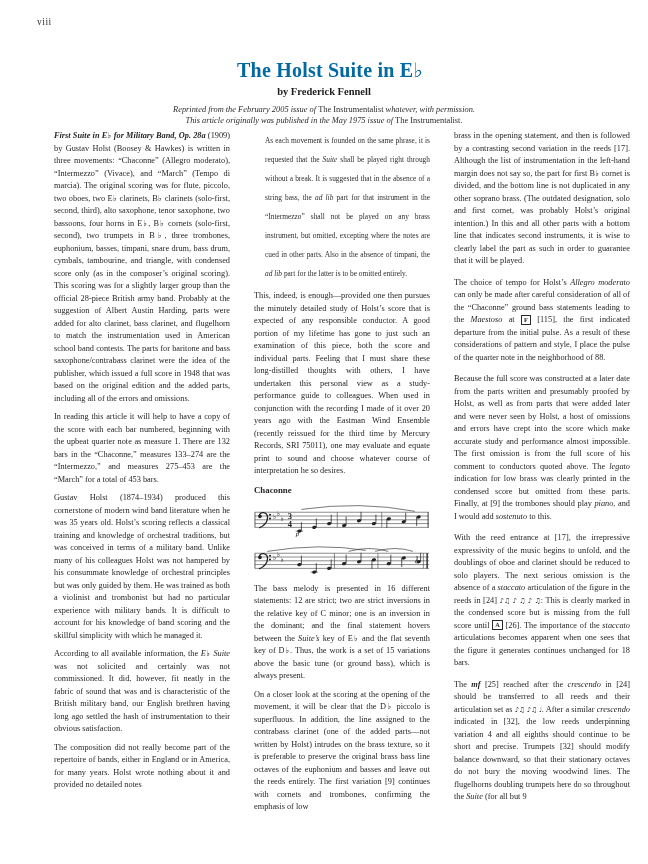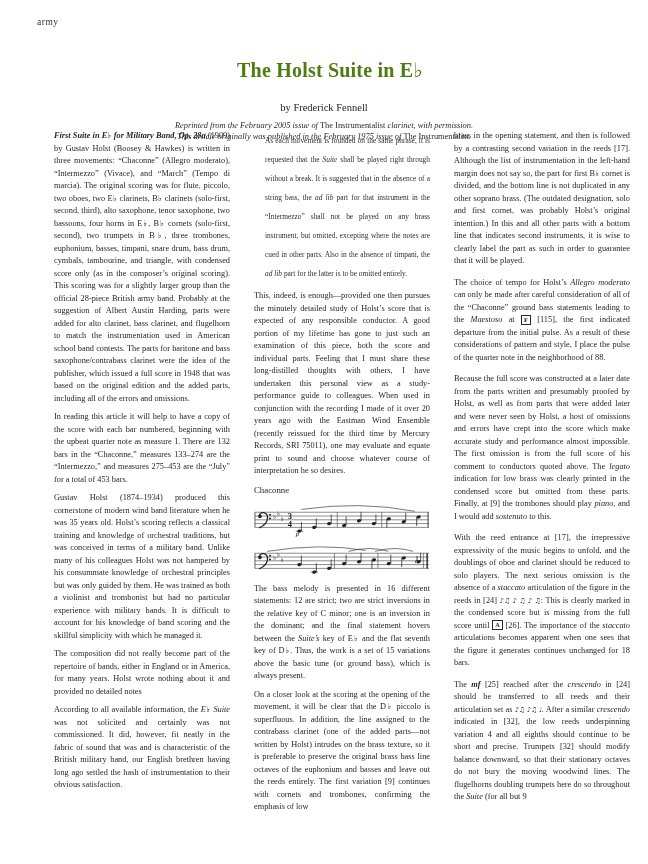--- a/index.html
+++ b/index.html
@@ -12,22 +12,22 @@
     overflow: hidden;
   }
   .page { position: absolute; inset: 0; background: #fff; }
 
   .folio {
     position: absolute; top: 17px; left: 37px;
     font-size: 9.5px; letter-spacing: 0.5px; color: #333;
   }
 
   .header { position: absolute; top: 58px; left: 0; width: 100%; text-align: center; }
-  .title  { font-size: 20px; font-weight: bold; color: #4d7c0f; letter-spacing: 0.2px; margin-left: 12px; }
-  .byline { font-size: 10.5px; font-weight: normal; margin-top: 20px; color: #1d1d1d; }
+  .title  { font-size: 20px; font-weight: bold; color: #0369a1; letter-spacing: 0.2px; margin-left: 12px; }
+  .byline { font-size: 10.5px; font-weight: bold; margin-top: 4px; color: #1d1d1d; }
   .credits { margin-top: 7px; font-size: 8.4px; line-height: 11px; color: #2a2a2a; }
   .credits .it { font-style: italic; }
 
   .cols {
     position: absolute; top: 130px; left: 54px; width: 576px;
     display: flex; gap: 24px;
   }
   .col {
     flex: 1; min-width: 0;
     font-size: 8.3px; line-height: 12.5px;
@@ -48,51 +48,51 @@
     vertical-align: 0.5px;
   }
 
   .quote {
     margin: 1px 0 7px 11px;
     font-size: 7.4px; line-height: 19px;
     color: #2e2e2e;
   }
 
   .sec-heading {
-    font-weight: normal; font-size: 8.8px;
+    font-weight: bold; font-size: 8.8px;
     margin: 2px 0 3px;
   }
 
   .notation { margin: 3px 0 5px; }
   .notation svg { display: block; width: 100%; height: auto; }
 </style>
 </head>
 <body>
 
 <div class="page">
 
-  <div class="folio">army</div>
+  <div class="folio">viii</div>
 
   <div class="header">
     <div class="title">The Holst Suite in E♭</div>
     <div class="byline">by Frederick Fennell</div>
     <div class="credits">
-      <div><span class="it">Reprinted from the February 2005 issue of </span><span>The Instrumentalist</span><span class="it"> clarinet, with permission.</span></div>
-      <div><span class="it">This article originally was published in the February 1975 issue of </span><span>The Instrumentalist.</span></div>
+      <div><span class="it">Reprinted from the February 2005 issue of </span><span>The Instrumentalist</span><span class="it"> whatever, with permission.</span></div>
+      <div><span class="it">This article originally was published in the May 1975 issue of </span><span>The Instrumentalist.</span></div>
     </div>
   </div>
 
   <div class="cols">
 
     <div class="col col1">
       <p><span><span class="bi">First Suite in E♭ for Military Band, Op. 28a</span></span><span><span> (1909) by Gustav Holst (Boosey &amp; Hawkes) is written in three movements: “Chaconne” (Allegro moderato), “Intermezzo” (Vivace), and “March” (Tempo di marcia). The original scoring was for flute, piccolo, two oboes, two E♭ clarinets, B♭ clarinets (solo-first, second, third), alto saxophone, tenor saxophone, two bassoons, four horns in E♭, B♭ cornets (solo-first, second), two trumpets in B♭, three trombones, euphonium, basses, timpani, snare drum, bass drum, cymbals, tambourine, and triangle, with condensed score only (as in the composer’s original scoring). This scoring was for a slightly larger group than the official 28-piece British army band. Probably at the suggestion of Albert Austin Harding, parts were added for alto clarinet, bass clarinet, and flugelhorn to match the instrumentation used in American school band contests. The parts for baritone and bass saxophone/contrabass clarinet were the idea of the publisher, which issued a full score in 1948 that was based on the original edition and the added parts, including all of the errors and omissions.</span></span></p>
-      <p><span>In reading this article it will help to have a copy of the score with each bar numbered, beginning with the upbeat quarter note as measure 1. There are 132 bars in the “Chaconne,” measures 133–274 are the “Intermezzo,” and measures 275–453 are the “July” for a total of 453 bars.</span></p>
+      <p><span>In reading this article it will help to have a copy of the score with each bar numbered, beginning with the upbeat quarter note as measure 1. There are 132 bars in the “Chaconne,” measures 133–274 are the “Intermezzo,” and measures 275–453 are the “March” for a total of 453 bars.</span></p>
       <p><span>Gustav Holst (1874–1934) produced this cornerstone of modern wind band literature when he was 35 years old. Holst’s scoring reflects a classical training and knowledge of orchestral traditions, but was conceived in terms of a military band. Unlike many of his colleagues Holst was not hampered by his consummate knowledge of orchestral principles but was only guided by them. He was trained as both a violinist and trombonist but had no particular experience with military bands. It is difficult to account for his knowledge of band scoring and the skillful simplicity with which he managed it.</span></p>
+      <p><span>According to all available information, the </span><span class="it">E♭ Suite</span><span> was not solicited and certainly was not commissioned. It did, however, fit neatly in the fabric of sound that was and is characteristic of the British military band, our English brethren having long ago settled the hash of instrumentation to their obvious satisfaction.</span></p>
       <p><span>The composition did not really become part of the repertoire of bands, either in England or in America, for many years. Holst wrote nothing about it and provided no detailed notes</span></p>
-      <p><span>According to all available information, the </span><span class="it">E♭ Suite</span><span> was not solicited and certainly was not commissioned. It did, however, fit neatly in the fabric of sound that was and is characteristic of the British military band, our English brethren having long ago settled the hash of instrumentation to their obvious satisfaction.</span></p>
     </div>
 
     <div class="col col2">
       <div class="quote"><span>As each movement is founded on the same phrase, it is requested that the </span><span class="it">Suite</span><span> shall be played right through without a break. It is suggested that in the absence of a string bass, the </span><span class="it">ad lib</span><span> part for that instrument in the “Intermezzo” shall not be played on any brass instrument, but omitted, excepting where the notes are cued in other parts. Also in the absence of timpani, the </span><span class="it">ad lib</span><span> part for the latter is to be omitted entirely.</span></div>
       <p><span>This, indeed, is enough—provided one then pursues the minutely detailed study of Holst’s score that is expected of any responsible conductor. A good portion of my lifetime has gone to just such an examination of this piece, both the score and individual parts. Feeling that I must share these long-distilled thoughts with others, I have undertaken this personal view as a study-performance guide to colleagues. When used in conjunction with the recording I made of it over 20 years ago with the Eastman Wind Ensemble (recently reissued for the third time by Mercury Records, SRI 75011), one may evaluate and equate print to sound and choose whatever course of interpretation he so desires.</span></p>
       <div class="sec-heading">Chaconne</div>
 
       <div class="notation">
 
         <svg viewBox="0 -8 186 42">

